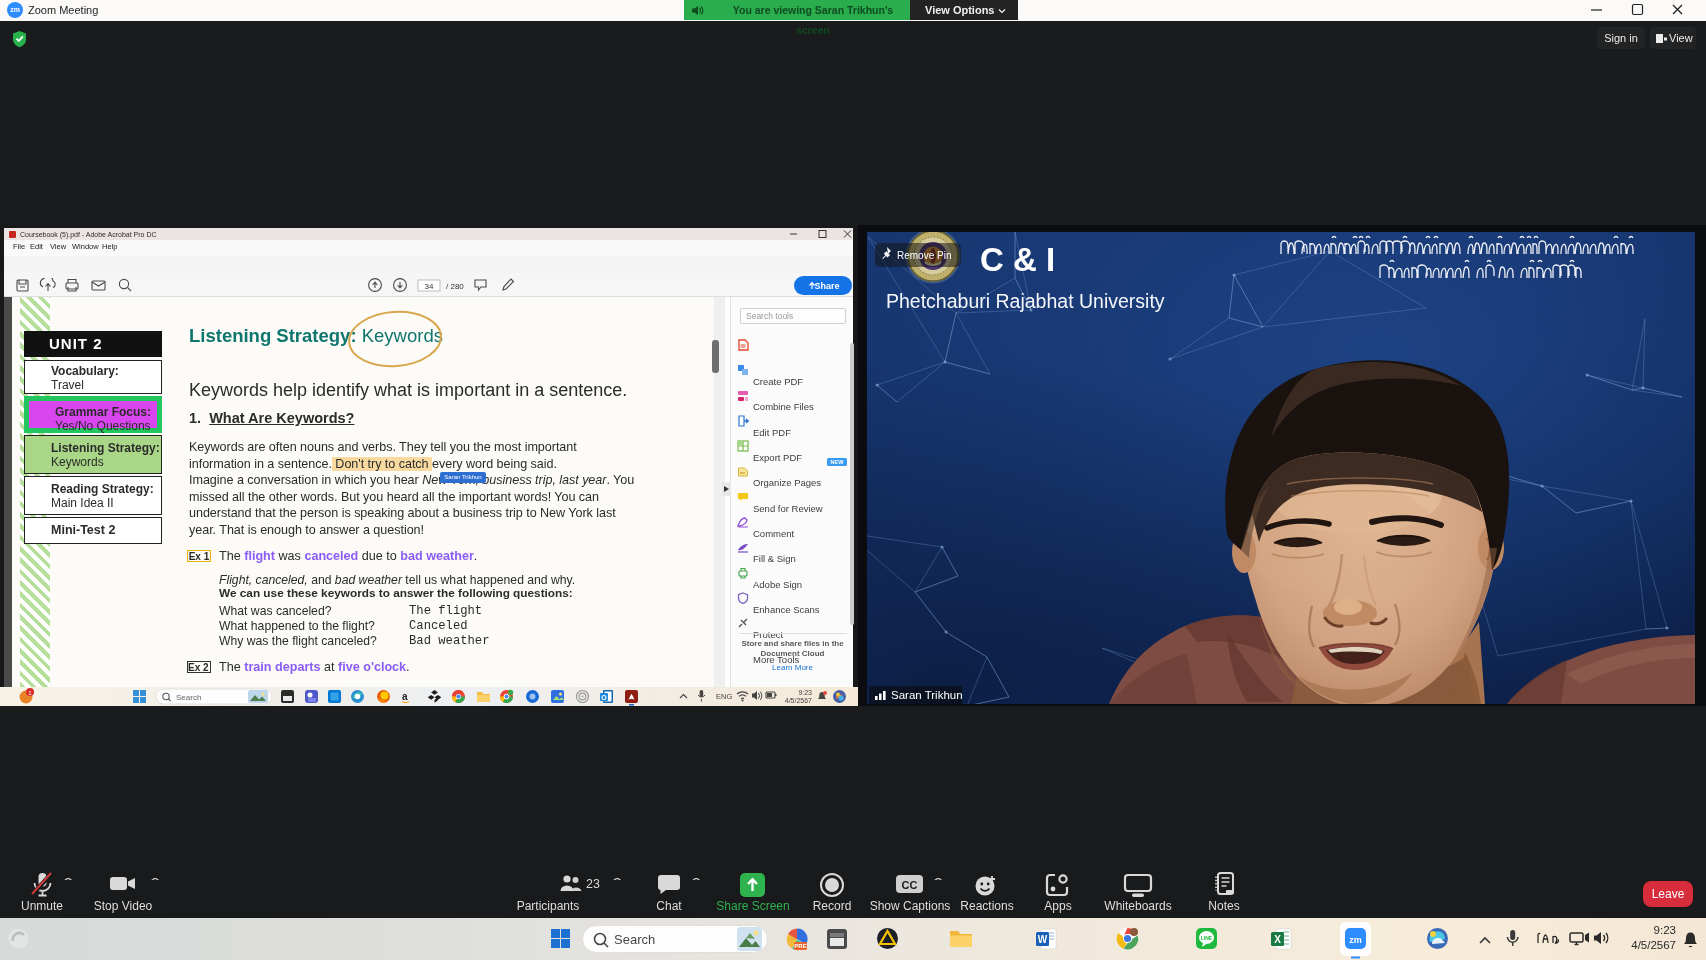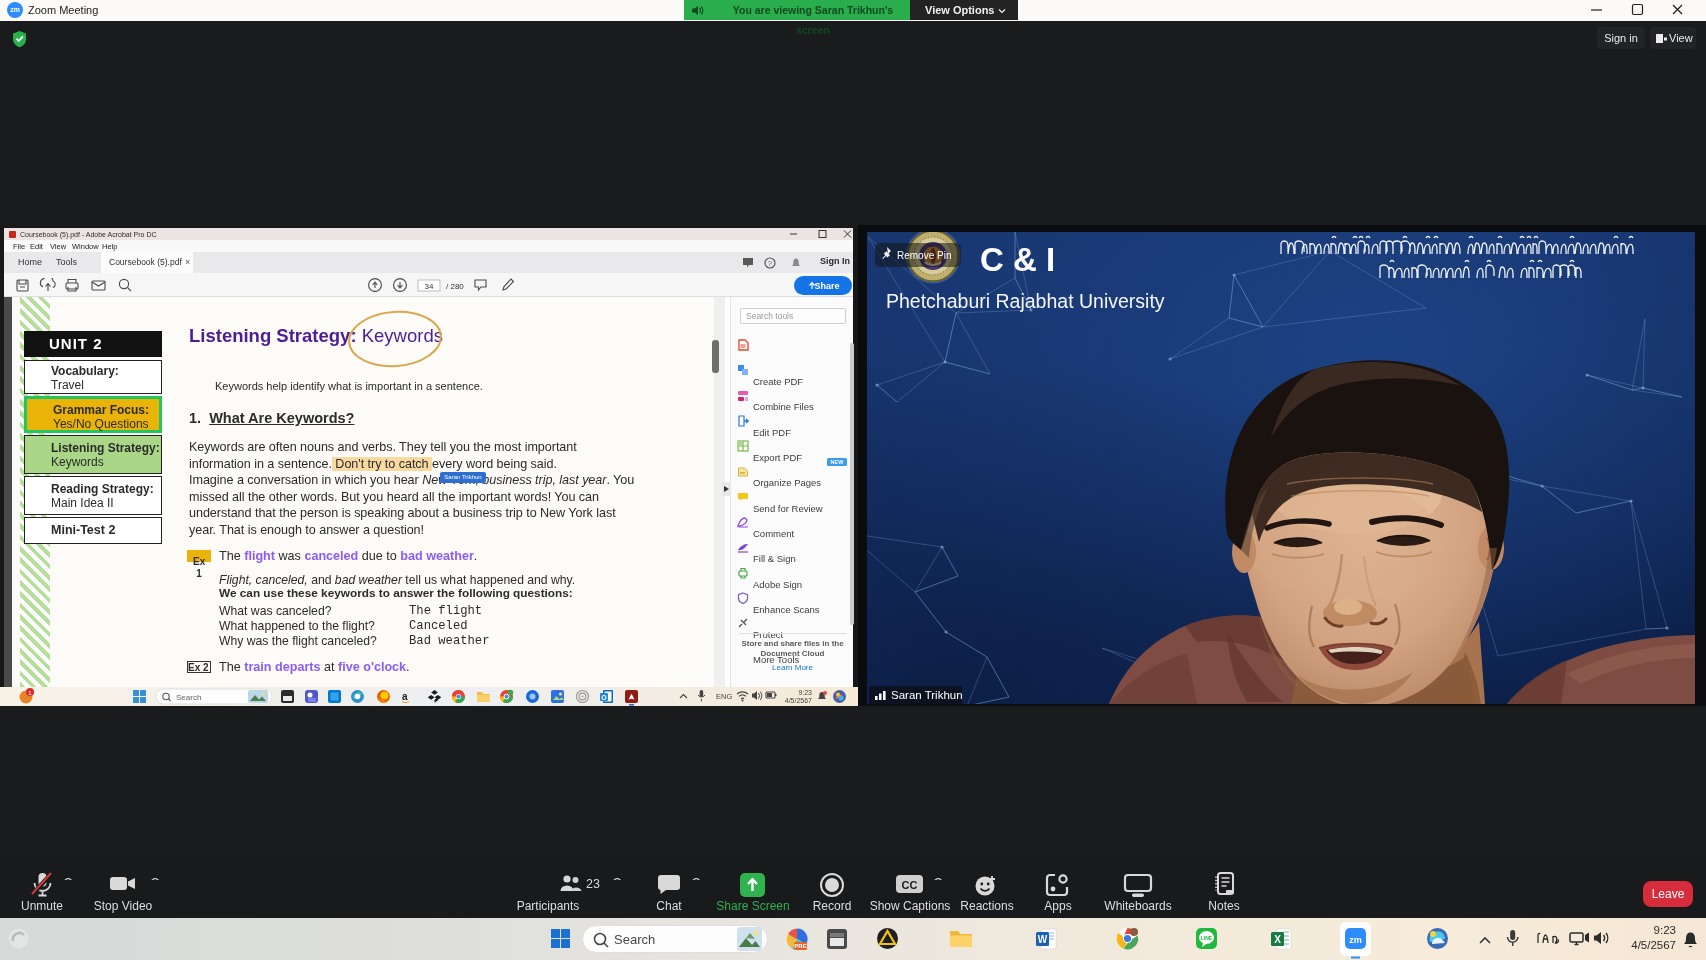--- a/index.html
+++ b/index.html
@@ -100,34 +100,20 @@
             <rect x="35" y="2.5" width="7" height="7" fill="none" stroke="#333" stroke-width="1"></rect>
             <path d="M60 2.5l7 7M67 2.5l-7 7" stroke="#333" stroke-width="1"></path>
           </svg>
       </div>
       <div class="abs" id="acromenu">
         <span style="position:absolute;left:9px;top:2px;">File</span>
           <span style="position:absolute;left:26px;top:2px;">Edit</span>
           <span style="position:absolute;left:46px;top:2px;">View</span>
           <span style="position:absolute;left:68px;top:2px;">Window</span>
           <span style="position:absolute;left:98px;top:2px;">Help</span>
-      </div>
-      <div class="abs" id="acrotabs">
-        <span style="position:absolute;left:14px;top:5px;">Home</span>
-          <span style="position:absolute;left:52px;top:5px;">Tools</span>
-        <span class="abs" style="left:97px;top:0;width:92px;height:21px;background:#fcfbfb;"></span>
-        <span style="position:absolute;left:105px;top:5px;font-size:8.5px;">Coursebook (5).pdf</span>
-          <span style="position:absolute;left:181px;top:5px;color:#555;">×</span>
-        <span style="position:absolute;left:816px;top:4px;font-weight:bold;color:#2b2b2b;">Sign In</span>
-        <svg style="position:absolute;left:738px;top:5px;" width="60" height="12" viewBox="0 0 60 12">
-          <path d="M1 1h10v7H7l-2 2.5V8H1z" fill="#595959"></path>
-          <circle cx="28" cy="6" r="5" fill="none" stroke="#595959" stroke-width="1.2"></circle>
-            <text x="28" y="8.6" font-size="7" fill="#595959" text-anchor="middle">?</text>
-          <path d="M50 9h8c-1-1-1.3-2-1.3-3.5C56.7 3 55.6 1.6 54 1.6S51.3 3 51.3 5.5C51.3 7 51 8 50 9z" fill="#8a8a8a"></path>
-        </svg>
       </div>
       <div class="abs" id="acrotools">
         <svg class="abs" style="left:12px;top:5px;" width="500" height="15" viewBox="0 0 500 15">
           <g stroke="#4a4a4a" stroke-width="1.1" fill="none">
             <rect x="1" y="2" width="11" height="11" rx="1"></rect>
               <path d="M3 2v4h7V2M4 9h5"></path>
             <g transform="translate(26,0)">
                 <path d="M1 9a4.5 4.5 0 0 1 1-8.5A5 5 0 0 1 11 3a3.5 3.5 0 0 1 0 6.5"></path>
                 <path d="M6 13V6m-2.5 2.5L6 5.6l2.5 2.9"></path>
               </g>
@@ -172,44 +158,44 @@
       </div>
       <div class="abs" id="pdfarea">
         <div class="abs" style="left:0;top:0;width:8px;height:390px;background:#4a4a4a;"></div>
 
         <div class="abs pg" id="pagebody" style="left:8px;top:0;width:702px;height:390px;background:#fcfbf7;">
 
           <div class="abs" style="left:8px;top:0;width:30px;height:390px;background:repeating-linear-gradient(45deg,#b5df9a 0 4px,#fff 4px 8px);"></div>
 
           <div class="abs" style="left:12px;top:34px;width:138px;height:26px;background:#111;color:#fff;font-weight:bold;font-size:15px;line-height:26px;padding-left:25px;letter-spacing:1px;">UNIT 2</div>
           <div class="abs" style="left:12px;top:63px;width:138px;height:34px;background:#fff;border:1px solid #222;padding:3px 0 0 26px;font-size:12px;"><b>Vocabulary:</b><br>Travel</div>
-          <div class="abs" style="left:12px;top:99px;width:138px;height:37px;background:#eab308;border:3px solid #22c55e;padding:4px 0 0 26px;font-size:12px;"><b>Grammar Focus:</b><br>Yes/No Questions</div>
+          <div class="abs" style="left:12px;top:99px;width:138px;height:37px;background:#d946ef;border:5px solid #22c55e;padding:4px 0 0 26px;font-size:12px;"><b>Grammar Focus:</b><br>Yes/No Questions</div>
           <div class="abs" style="left:12px;top:138px;width:138px;height:39px;background:#a9d687;border:1px solid #222;padding:5px 0 0 26px;font-size:12px;"><b>Listening Strategy:</b><br>Keywords</div>
           <div class="abs" style="left:12px;top:179px;width:138px;height:39px;background:#fff;border:1px solid #222;padding:5px 0 0 26px;font-size:12px;"><b>Reading Strategy:</b><br>Main Idea II</div>
           <div class="abs" style="left:12px;top:220px;width:138px;height:27px;background:#fff;border:1px solid #222;padding:5px 0 0 26px;font-size:12.5px;"><b>Mini-Test 2</b></div>
 
-          <div class="abs" style="left:177px;top:28px;font-size:18.5px;color:#4c1d95;"><b>Listening Strategy:</b> Keywords</div>
+          <div class="abs" style="left:177px;top:28px;font-size:18.5px;color:#0f766e;"><b>Listening Strategy:</b> Keywords</div>
           <svg class="abs" style="left:333px;top:12px;" width="100" height="62" viewBox="0 0 100 62">
               <ellipse cx="50" cy="30" rx="46" ry="27" fill="none" stroke="#d9a84e" stroke-width="2" transform="rotate(-4 50 30)"></ellipse>
             </svg>
-          <div class="abs" style="left:177px;top:83px;font-size:11px;margin-left:26px;">Keywords help identify what is important in a sentence.</div>
+          <div class="abs" style="left:177px;top:83px;font-size:18px;">Keywords help identify what is important in a sentence.</div>
           <div class="abs" style="left:177px;top:113px;font-size:14.5px;font-weight:bold;">1.&nbsp; <span style="text-decoration:underline;">What Are Keywords?</span></div>
 
           <div class="abs" style="left:177px;top:142px;font-size:12.6px;line-height:16.6px;white-space:nowrap;letter-spacing:-0.05px;">
             Keywords are often nouns and verbs. They tell you the most important<br>
             information in a sentence.<span style="background:#f8d9a0;"> Don't try to catch </span>every word being said.<br>
             Imagine a conversation in which you hear <i>New York, business trip, last year</i>. You<br>
             missed all the other words. But you heard all the important words! You can<br>
             understand that the person is speaking about a business trip to New York last<br>
             year. That is enough to answer a question!
           </div>
 
           <div class="abs" style="left:428px;top:175px;width:46px;height:11px;background:#2d6fd1;border-radius:2px;color:#fff;font-size:6px;line-height:11px;text-align:center;">Saran Trikhun</div>
 
-          <div class="abs" style="left:175px;top:253px;width:24px;height:12px;border:6px solid #eab308;font-size:10px;font-weight:bold;text-align:center;line-height:12px;">Ex 1</div>
+          <div class="abs" style="left:175px;top:253px;width:24px;height:12px;border:1px solid #eab308;font-size:10px;font-weight:bold;text-align:center;line-height:12px;">Ex 1</div>
           <div class="abs" style="left:207px;top:252px;font-size:12.6px;">The <span class="grn">flight</span> was <span class="grn">canceled</span> due to <span class="grn">bad weather</span>.</div>
           <div class="abs" style="left:207px;top:276px;font-size:12.2px;"><i>Flight, canceled,</i> and <i>bad weather</i> tell us what happened and why.</div>
           <div class="abs" style="left:207px;top:289px;font-size:11.8px;font-weight:bold;">We can use these keywords to answer the following questions:</div>
           <div class="abs" style="left:207px;top:307px;font-size:12.2px;line-height:15.2px;">What was canceled?<br>What happened to the flight?<br>Why was the flight canceled?</div>
           <div class="abs" style="left:397px;top:307px;font-size:12.2px;line-height:15.2px;font-family:Liberation Mono, monospace;">The flight<br>Canceled<br>Bad weather</div>
 
           <div class="abs" style="left:175px;top:364px;width:24px;height:12px;border:1px solid #333;font-size:10px;font-weight:bold;line-height:12px;">Ex 2</div>
           <div class="abs" style="left:207px;top:363px;font-size:12.6px;">The <span class="grn">train departs</span> at <span class="grn">five o'clock</span>.</div>
         </div>
 

